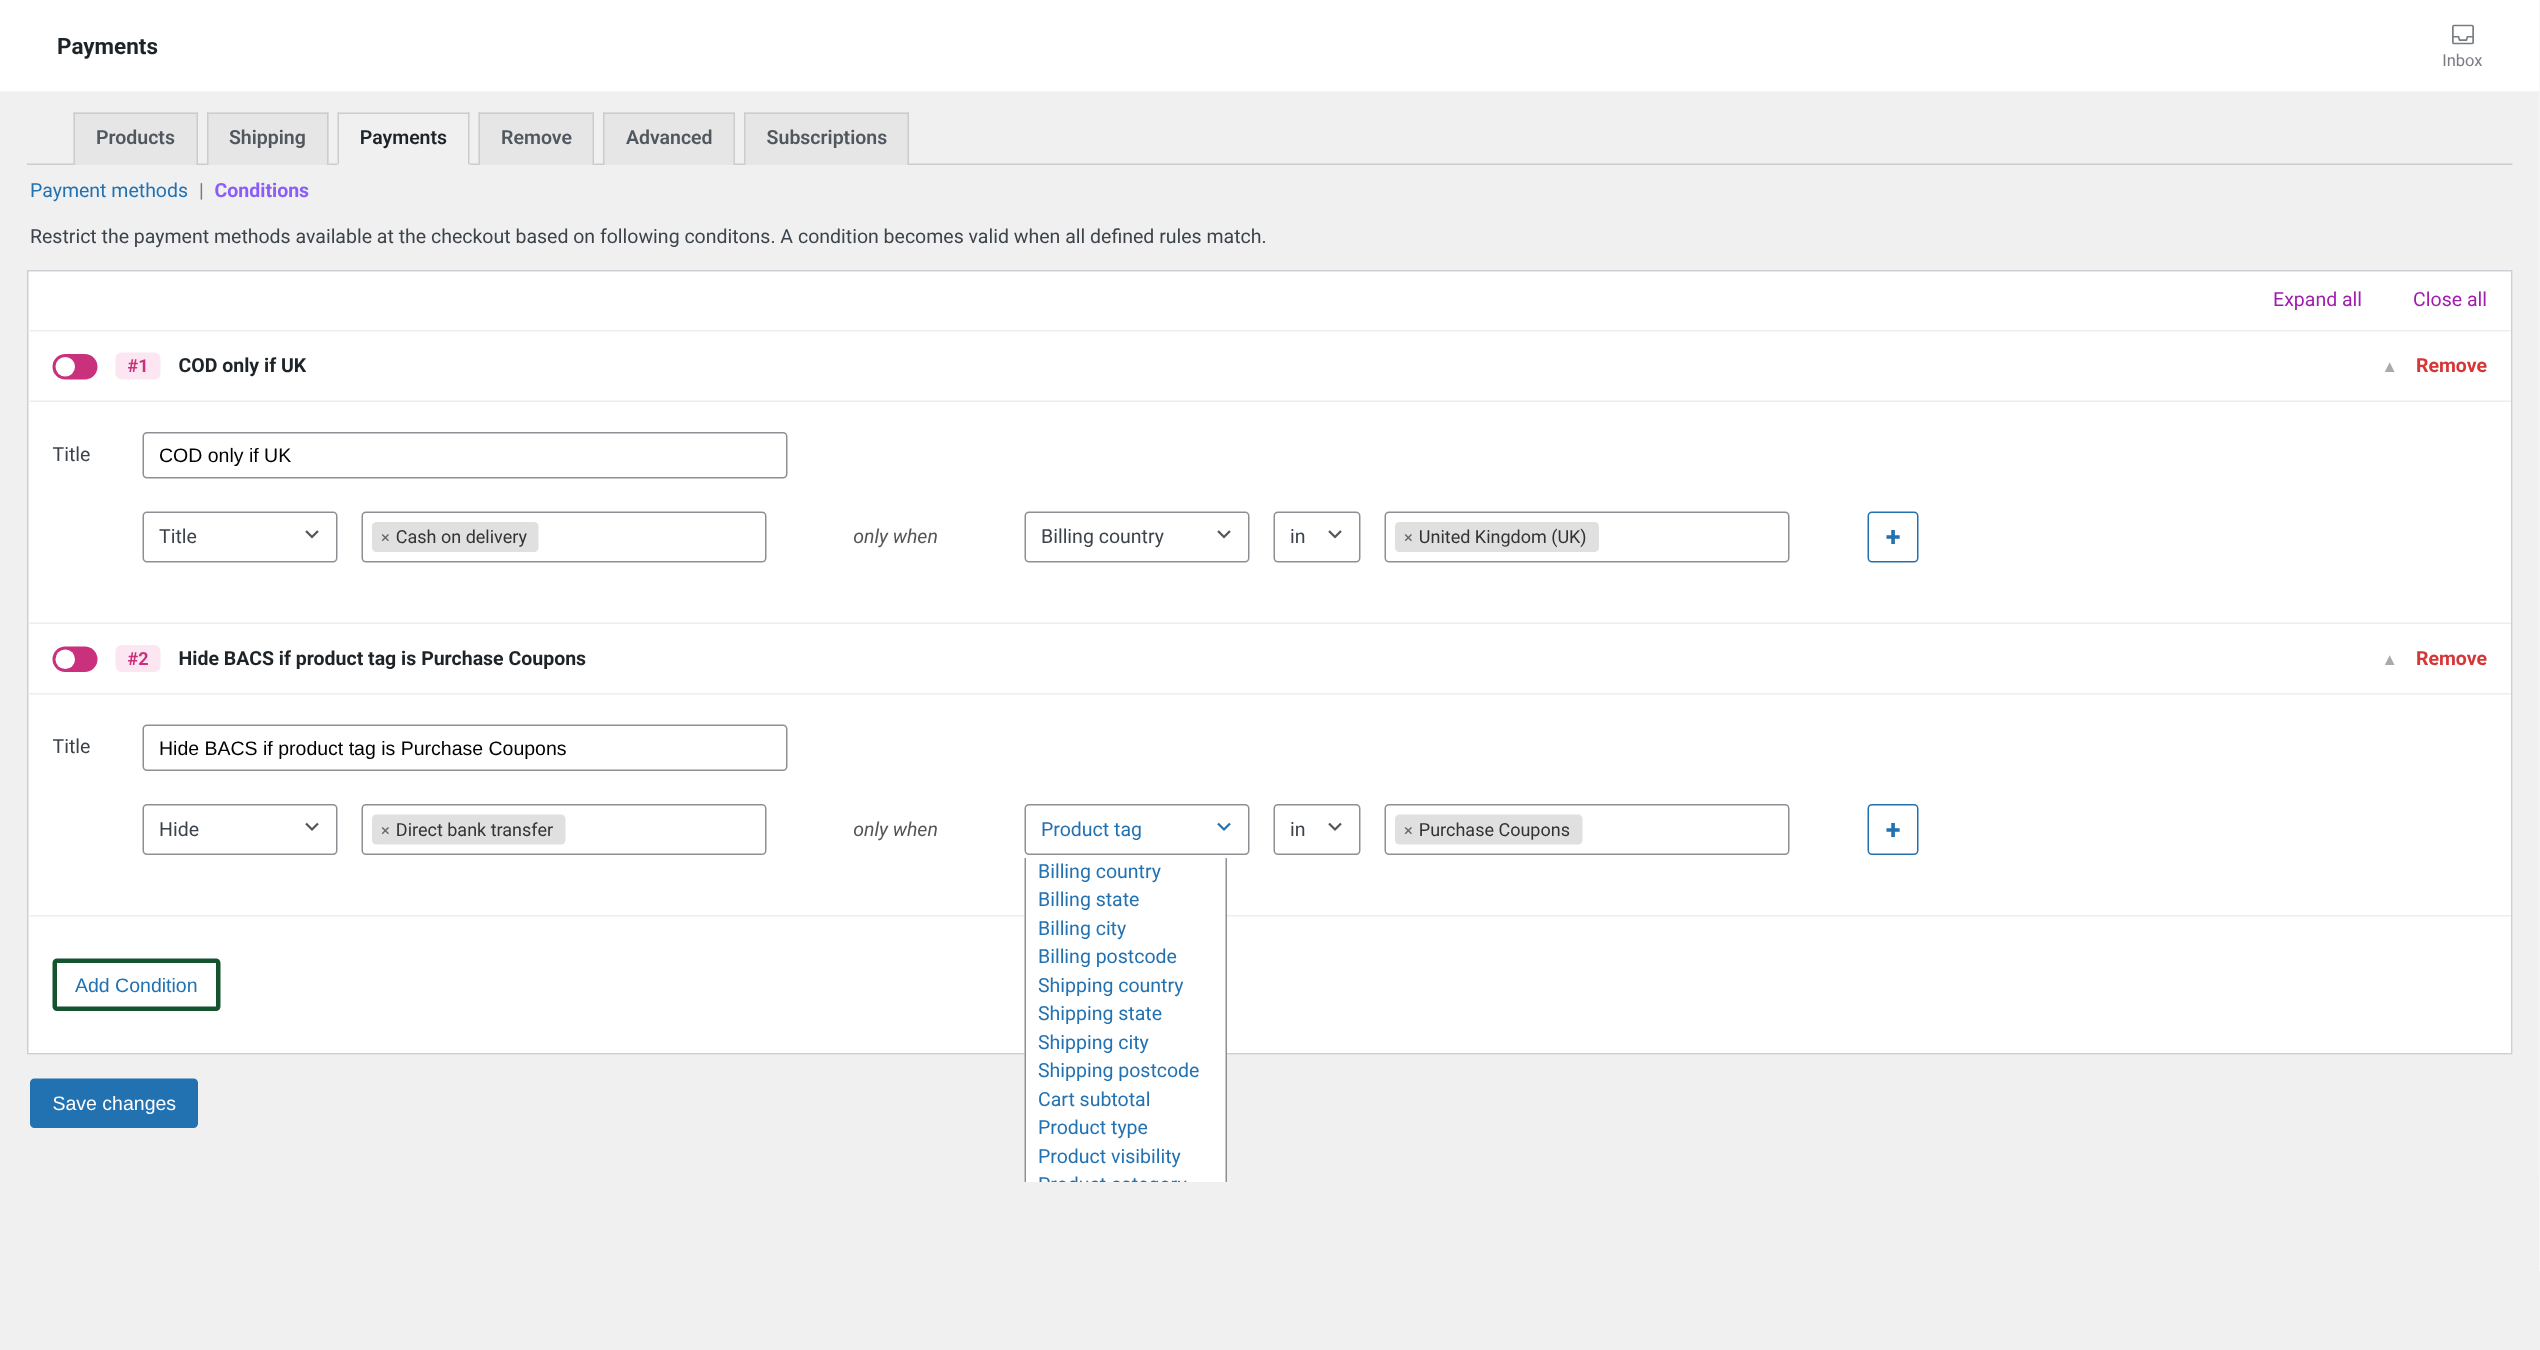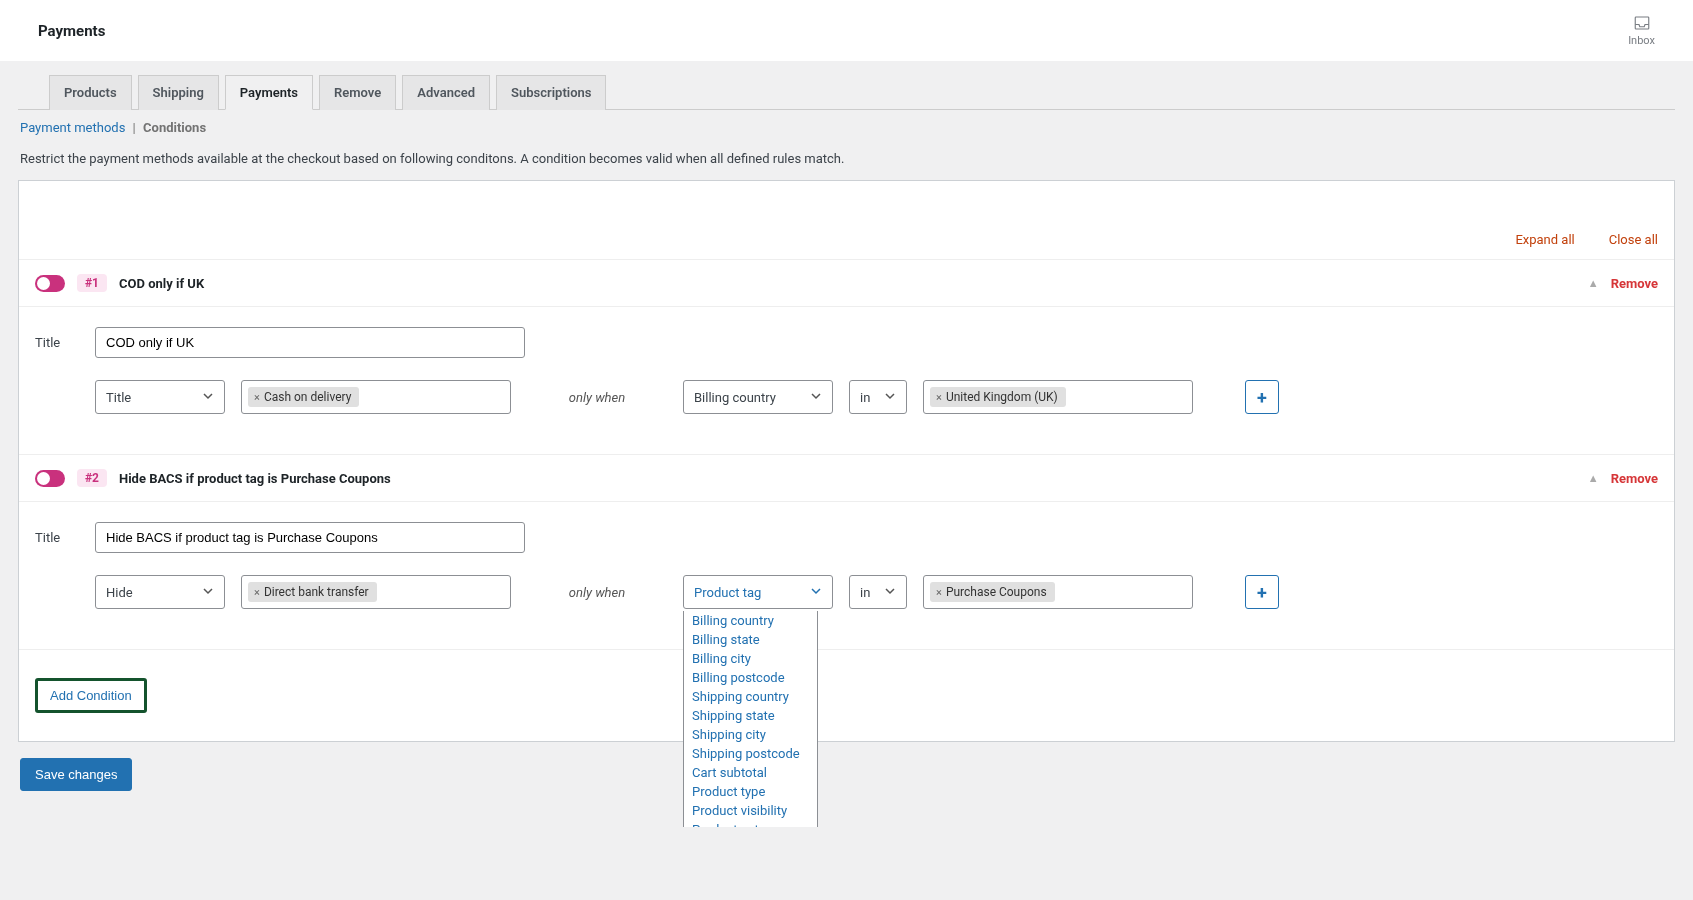--- a/index.html
+++ b/index.html
@@ -10,25 +10,25 @@
 .inbox { display:flex; flex-direction:column; align-items:center; gap:2px; color:#787c82; cursor:pointer; font-size:11px; }
 .inbox svg { width:18px; height:18px; stroke:#787c82; fill:none; stroke-width:1.5; }
 .content { background:#f0f0f1; padding: 0 18px 20px 18px; }
 .tabs { display:flex; gap:6px; padding-top:14px;margin-left:31px; }
 .tab { background:#e6e6e7; border:1px solid #ccc; border-bottom:none; padding:9px 14px; font-weight:600; color:#50575e; cursor:pointer; font-size:13px; }
 .tab.active { background:#f0f0f1; border-bottom:1px solid #f0f0f1; color:#1d2327; }
 .tabbar-border { border-bottom:1px solid #ccc; margin-top:-1px; }
 .subnav { padding:10px 2px; font-size:13px; }
 .subnav a { color:#2271b1; text-decoration:none; }
 .subnav .sep { color:#777; margin:0 4px; }
-.subnav .current { font-weight:700; color:#737373; }
+.subnav .current { font-weight:700; color:#8b5cf6; }
 .desc { padding: 6px 2px 14px 2px; color:#3c434a; font-size:13px; }
 .card { background:#fff; border:1px solid #ccd0d4; }
 .card-header-actions { display:flex; justify-content:flex-end; gap:18px; padding:12px 16px; border-bottom:1px solid #eee; font-size:13px; }
-.linkish { color:#c2410c; cursor:pointer; display:inline-flex; align-items:center; gap:4px;margin-top:39px; }
+.linkish { color:#a21caf; cursor:pointer; display:inline-flex; align-items:center; gap:4px; }
 .linkish svg { width:12px; height:12px; fill:#2271b1; }
 .condition { border-bottom:1px solid #eee; }
 .cond-head { display:flex; align-items:center; padding:14px 16px; gap:12px; border-bottom:1px solid #eee; }
 .toggle { width:30px; height:17px; border-radius:9px; background:#c9317d; position:relative; cursor:pointer; }
 .toggle::after { content:""; position:absolute; left:2px; top:2px; width:13px; height:13px; background:#fff; border-radius:50%; }
 .badge { background:#fbe6f2; color:#c9317d; font-weight:700; font-size:12px; padding:2px 8px; border-radius:4px; }
 .cond-title { font-weight:700; color:#1d2327; font-size:13px; }
 .cond-head-spacer { flex:1; }
 .collapse-caret { color:#aaa; cursor:pointer; font-size:11px; }
 .remove { color:#d63638; cursor:pointer; font-size:13px;font-weight:bold; }

